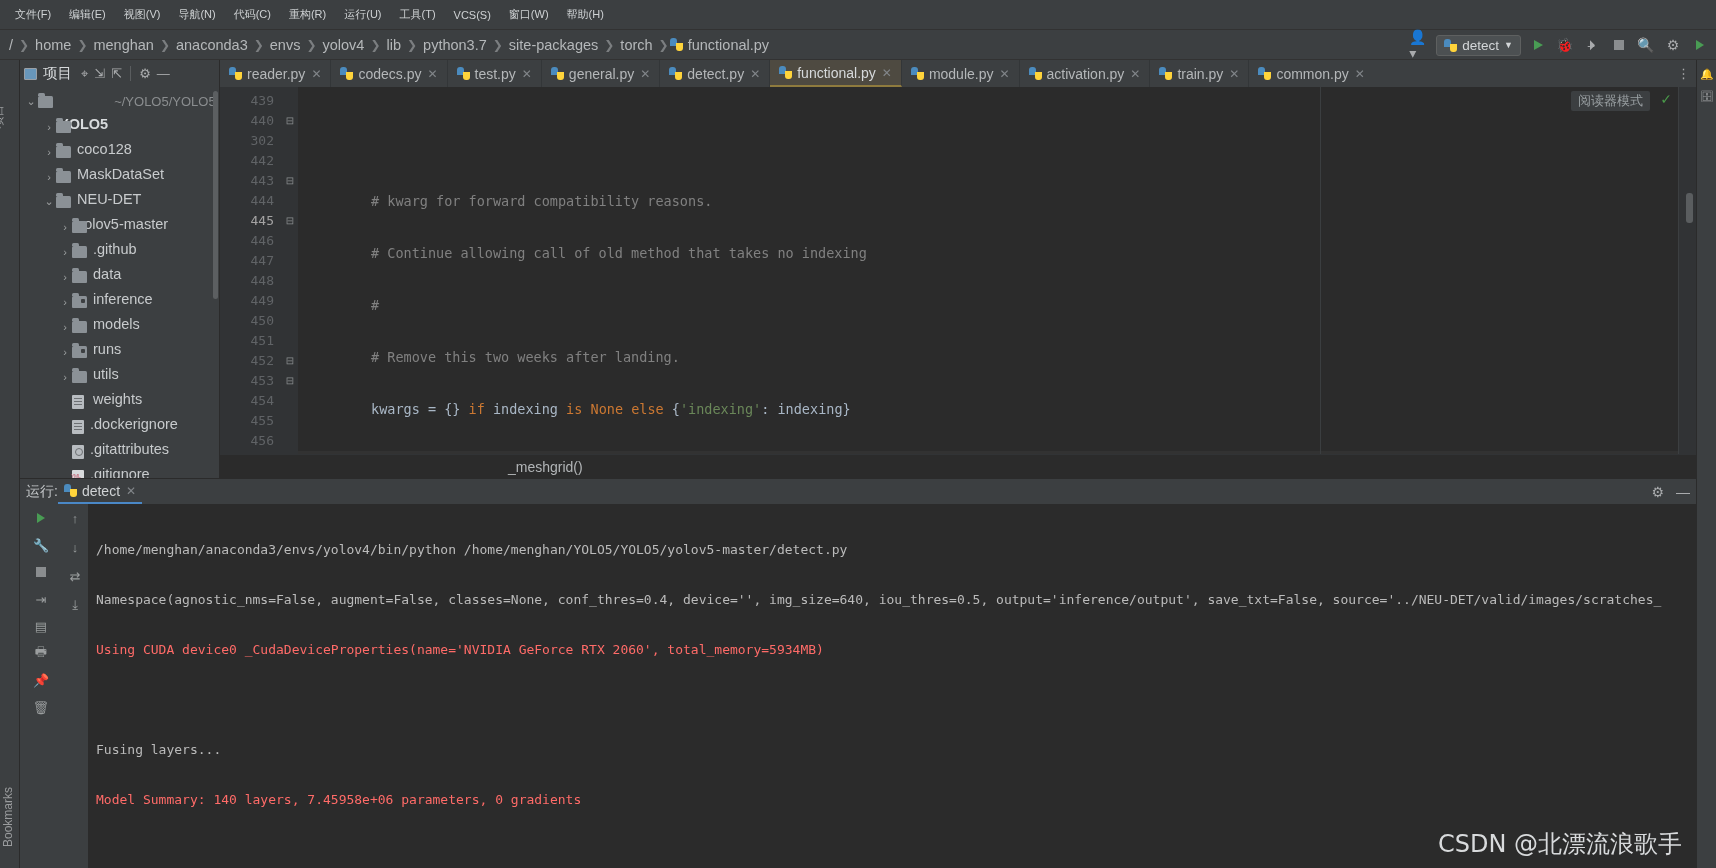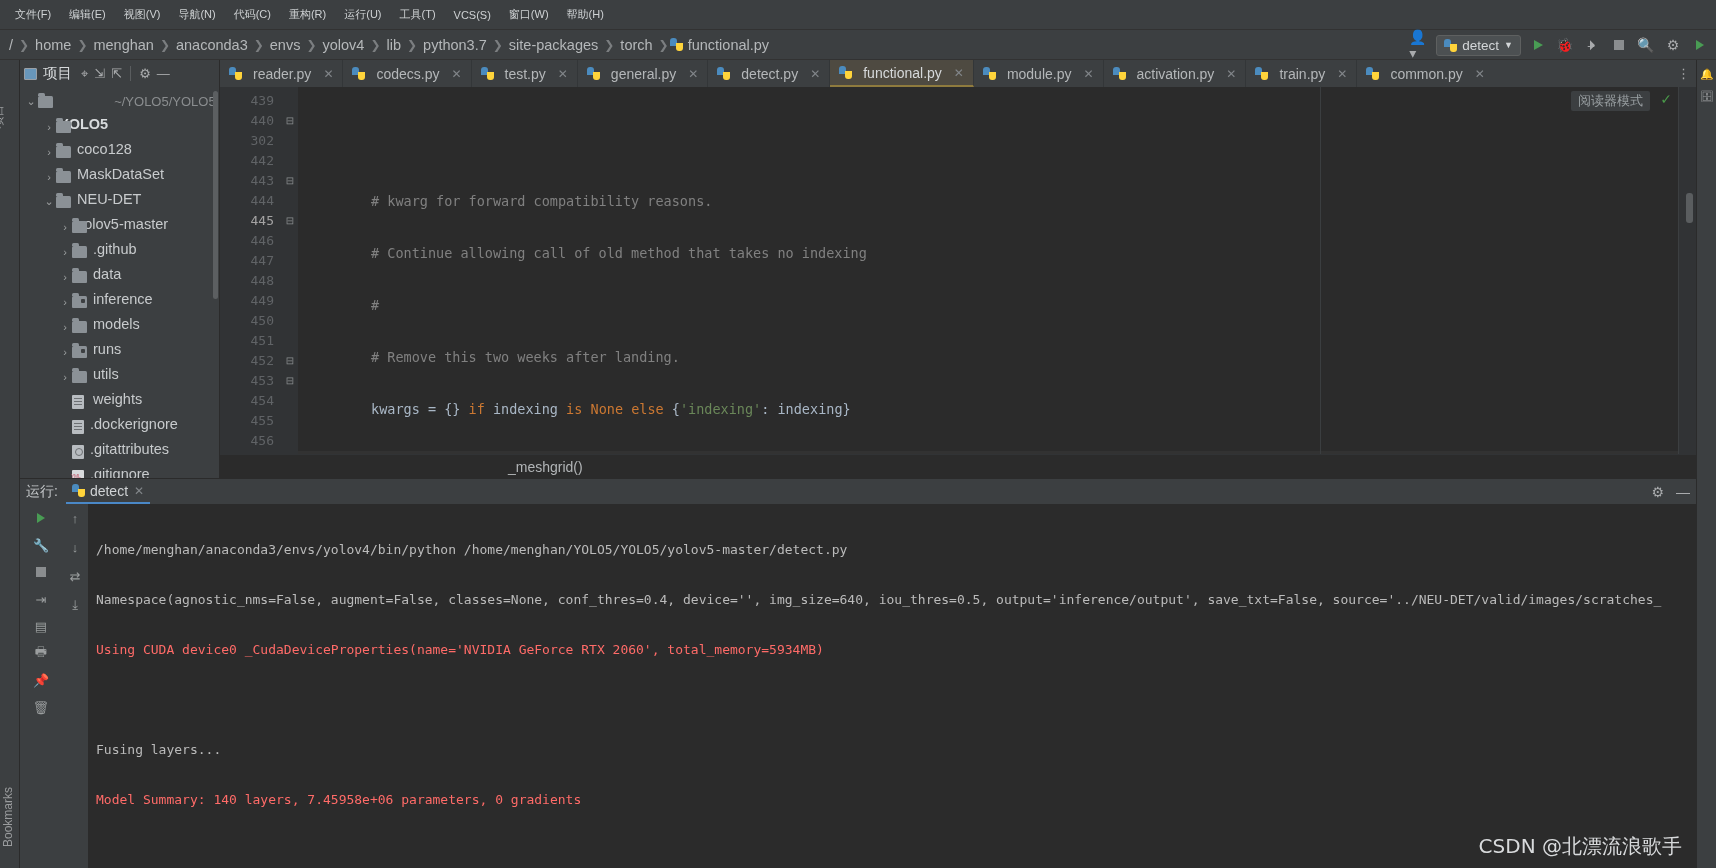--- a/index.html
+++ b/index.html
@@ -286,21 +286,21 @@
     flex: 0 0 27px;
     background: #3c3f41;
     display: flex;
     align-items: stretch;
     position: relative;
     overflow: hidden;
   }
   .etab {
     display: flex;
     align-items: center;
-    gap: 11px;
+    gap: 5px;
     padding: 0 9px;
     font-size: 14px;
     color: #b4b7b9;
     white-space: nowrap;
     border-right: 1px solid #333638;
   }
   .etab.active {
     background: #4e4a41;
     border-bottom: 2px solid #8f7b3e;
     color: #d6d9db;
@@ -436,21 +436,20 @@
     min-height: 0;
     background: #3c3f41;
     border-top: 1px solid #2b2b2b;
   }
   .run-header {
     height: 25px;
     flex: 0 0 25px;
     display: flex;
     align-items: center;
     padding: 0 6px;
-    gap: 8px;
     background: #3c3f41;
     position: relative;
   }
   .run-label { font-size: 14px; color: #c2c5c7; }
   .run-tab {
     display: flex;
     align-items: center;
     gap: 5px;
     font-size: 14px;
     color: #d0d3d5;
@@ -510,21 +509,21 @@
   .co.err { color: #ff6b68; }
   .co.lnk {
     color: #287bde;
     text-decoration: underline;
   }
   .co .errtxt { color: #ff6b68; text-decoration: none; }
   .watermark {
     position: absolute;
     right: 14px; bottom: 8px;
     color: #d8dadc;
-    font-size: 20px;
+    font-size: 24px;
     font-family: "DejaVu Sans", sans-serif;
   }
 </style>
 </head>
 <body>
 
 <div id="app">
 
   <div class="menubar">
     <div class="mi">文件(F)</div>

